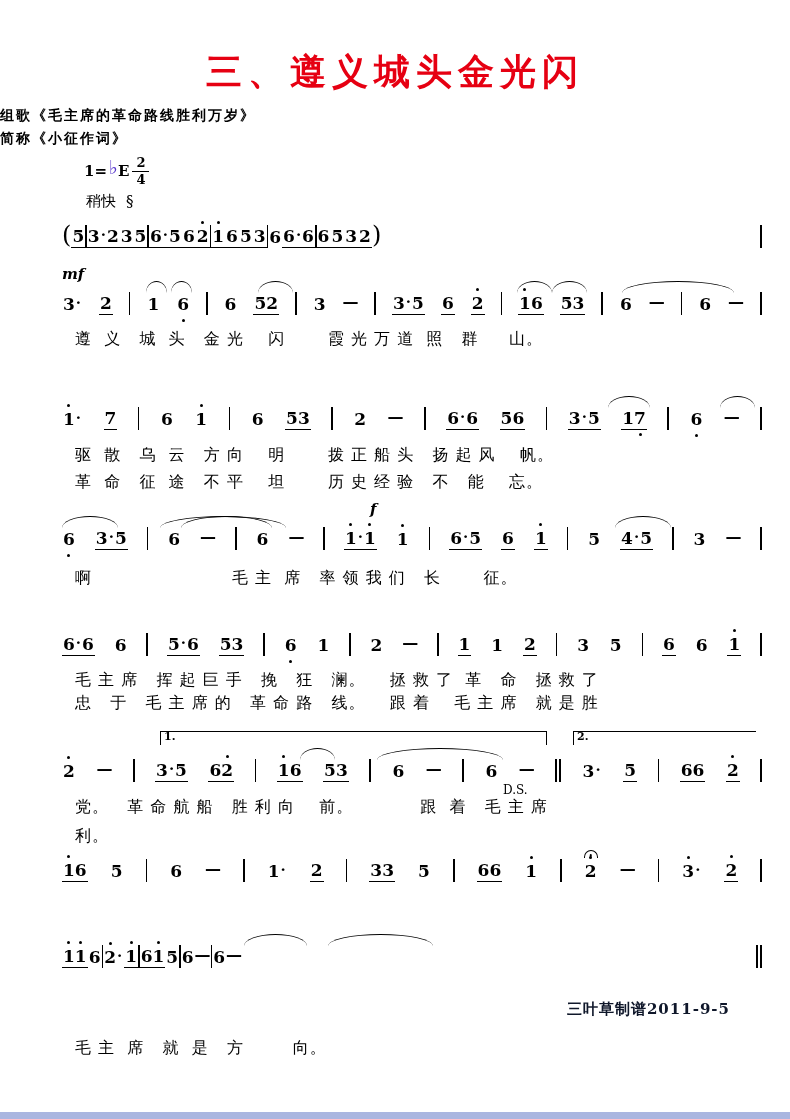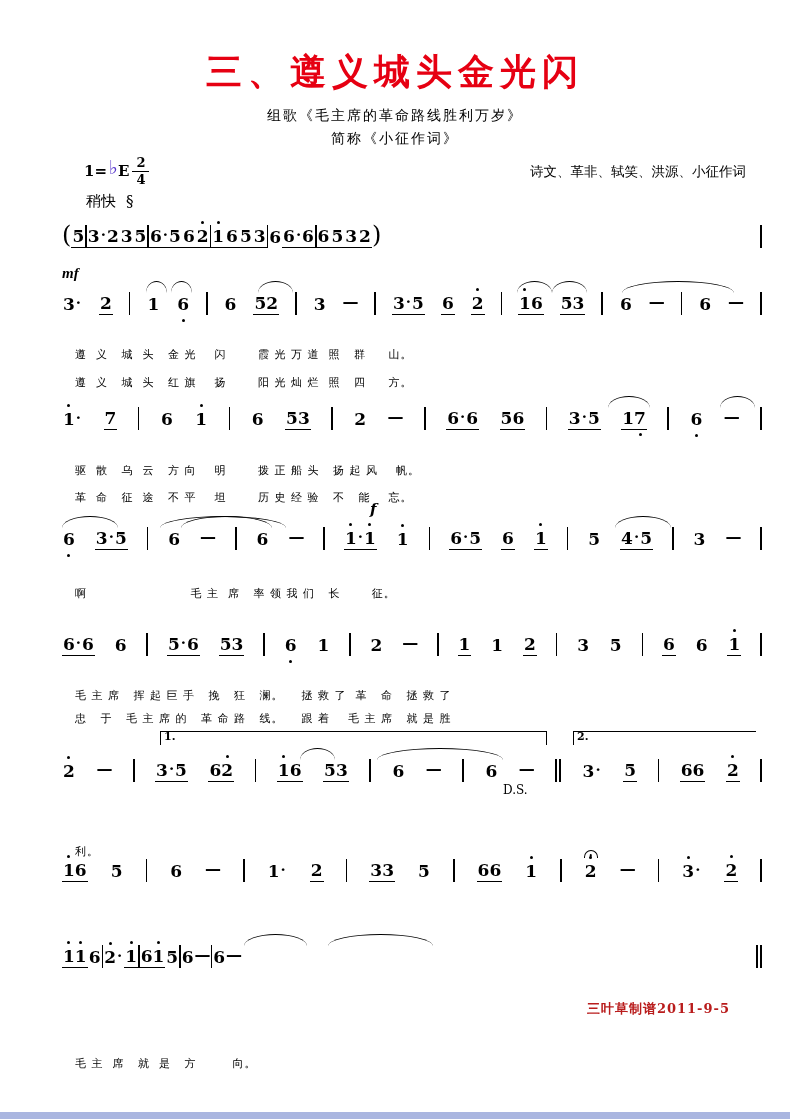--- a/index.html
+++ b/index.html
@@ -1,32 +1,32 @@
 <!DOCTYPE html>
 <html><head>
 <meta charset="utf-8">
 <style>
   html,body{margin:0;padding:0;background:#ffffff;}
   #page{position:relative;width:790px;height:1119px;background:#ffffff;overflow:hidden;
         font-family:"DejaVu Serif",serif;color:#000;}
   .abs{position:absolute;}
   .t-title{top:48px;left:0;right:0;text-align:center;font-size:36px;font-weight:bold;
            letter-spacing:6px;color:#e60012;}
-  .t-sub{left:0;right:0;text-align:center;font-size:14px;letter-spacing:2px;}
+  .t-sub{left:0;right:0;font-size:14px;letter-spacing:2px;font-weight:bold;}
   .t-sub1{top:107px;}
   .t-sub2{top:130px;}
   .keysig{top:156px;left:84px;font-size:15px;font-weight:bold;display:flex;align-items:center;}
   .flat{color:#5533cc;font-size:19px;font-weight:bold;position:relative;top:-4px;margin:0 0 0 2px;}
   .frac{display:inline-block;margin-left:3px;font-size:13px;line-height:1.05;text-align:center;vertical-align:middle;}
   .frac .ftop{display:block;border-bottom:1.2px solid #000;padding:0 4px 1px;}
   .frac .fbot{display:block;padding-top:1px;}
   .tempo{top:192px;left:86px;font-size:15px;}
   .segno{font-size:15px;margin-left:10px;}
   .credits{top:161px;right:44px;text-align:right;font-size:13.5px;line-height:21px;}
-  .footer{top:1000px;right:60px;font-size:13px;font-weight:bold;color:#b91c1c;letter-spacing:1px;}
+  .footer{top:1000px;right:60px;font-size:15px;font-weight:bold;color:#0f172a;letter-spacing:1px;}
   .bottombar{top:1112px;left:0;width:790px;height:7px;background:#aab6e0;}
 
   
   .mline{position:absolute;left:62px;width:700px;height:34px;}
   .mrow{display:flex;justify-content:space-between;align-items:flex-end;width:100%;height:100%;}
   .tok{display:inline-flex;align-items:flex-end;position:relative;padding:0 1px 2px;}
   .tok.ul{border-bottom:1.7px solid #000;}
   .unit{position:relative;display:inline-block;line-height:1;}
   .digit{font-family:"DejaVu Serif",serif;font-weight:bold;font-size:17px;line-height:1;}
   .udot{position:absolute;left:50%;top:-7px;width:3px;height:3px;margin-left:-1.5px;background:#000;border-radius:50%;}
@@ -43,21 +43,21 @@
   .volta{position:absolute;top:-17px;height:13px;border-top:1.3px solid #000;border-left:1.3px solid #000;}
   .volta.v1{border-right:1.3px solid #000;}
   .vtext{position:absolute;left:3px;top:-2px;font-size:11px;font-weight:bold;}
   .mlabel{position:absolute;top:35px;font-size:12px;font-weight:normal;}
   .fermata{position:absolute;top:-13px;left:50%;transform:translateX(-50%);width:12px;height:7px;
            border:1.5px solid #000;border-bottom:none;border-radius:12px 12px 0 0;}
   .fermata:after{content:"";position:absolute;left:50%;top:3px;width:2.5px;height:2.5px;background:#000;
            border-radius:50%;transform:translateX(-50%);}
 
   
-  .lyr{position:absolute;left:75px;white-space:pre;font-size:11px;letter-spacing:1px;margin-top:18px;}
+  .lyr{position:absolute;left:75px;white-space:pre;font-size:16px;letter-spacing:1px;}
 </style>
 </head>
 <body>
 
 <div id="page">
 
   <div class="abs t-title">三、遵义城头金光闪</div>
   <div class="abs t-sub t-sub1">组歌《毛主席的革命路线胜利万岁》</div>
   <div class="abs t-sub t-sub2">简称《小征作词》</div>
 
@@ -69,21 +69,20 @@
       <span class="ftop">2</span>
       <span class="fbot">4</span>
     </span>
   </div>
 
   <div class="abs tempo">
     <span>稍快</span><span class="segno">§</span>
   </div>
 
   <div class="abs credits">
-    <div>诗文、革非、轼笑、洪源、小征作词</div>
   </div>
 
   <div class="mline" style="top:214px">
       <span class="mrow">
         <span class="paren">(</span>
         <span class="tok ul">
           <span class="unit"><span class="digit">5</span></span>
         </span>
         <span class="bar"></span>
         <span class="tok ul">
@@ -143,21 +142,21 @@
         </span>
         <span class="tok ul">
           <span class="unit"><span class="digit">2</span></span>
         </span>
         <span class="paren">)</span>
         <span class="spacer" style="flex-grow: 6; min-width: 40px;"></span>
         <span class="bar"></span>
       </span>
     </div>
   <div class="mline" style="top:281px">
-      <span class="dyn" style="left: 0%; font-family: Liberation Serif, serif;">mf</span>
+      <span class="dyn" style="left: 0%;">mf</span>
       <span class="slur" style="left: 12%; width: 3%;"></span>
       <span class="slur" style="left: 15.5%; width: 3%;"></span>
       <span class="slur" style="left: 28%; width: 5%;"></span>
       <span class="slur" style="left: 65%; width: 5%;"></span>
       <span class="slur" style="left: 70%; width: 5%;"></span>
       <span class="slur" style="left: 80%; width: 16%;"></span>
       <span class="mrow">
         <span class="tok">
           <span class="unit"><span class="digit">3</span></span>
           <span class="aug">·</span>
@@ -213,21 +212,20 @@
         <span class="dash">—</span>
         <span class="bar"></span>
         <span class="tok">
           <span class="unit"><span class="digit">6</span></span>
         </span>
         <span class="dash">—</span>
         <span class="bar"></span>
       </span>
     </div>
   <div class="lyr abs" style="top:329px">遵  义   城  头   金 光    闪       霞 光 万 道  照   群     山。</div>
-  <div class="lyr abs" style="top:357px">遵  义   城  头   红 旗    扬       阳 光 灿 烂  照   四     方。</div>
 
   <div class="mline" style="top:396px">
       <span class="slur" style="left: 78%; width: 6%;"></span>
       <span class="slur" style="left: 94%; width: 5%;"></span>
       <span class="mrow">
         <span class="tok">
           <span class="unit"><span class="digit">1</span><span class="udot"></span></span>
           <span class="aug">·</span>
         </span>
         <span class="tok ul">
@@ -473,20 +471,21 @@
         <span class="tok ul">
           <span class="unit"><span class="digit">6</span></span>
           <span class="unit"><span class="digit">6</span></span>
         </span>
         <span class="tok ul">
           <span class="unit"><span class="digit">2</span><span class="udot"></span></span>
         </span>
         <span class="bar"></span>
       </span>
     </div>
+  <div class="lyr abs" style="top:797px">党。   革 命 航 船   胜 利 向    前。           跟  着   毛 主 席</div>
   <div class="lyr abs" style="top:826px">利。</div>
 
   <div class="mline" style="top:848px">
       <span class="mrow">
         <span class="tok ul">
           <span class="unit"><span class="digit">1</span><span class="udot"></span></span>
           <span class="unit"><span class="digit">6</span></span>
         </span>
         <span class="tok">
           <span class="unit"><span class="digit">5</span></span>

